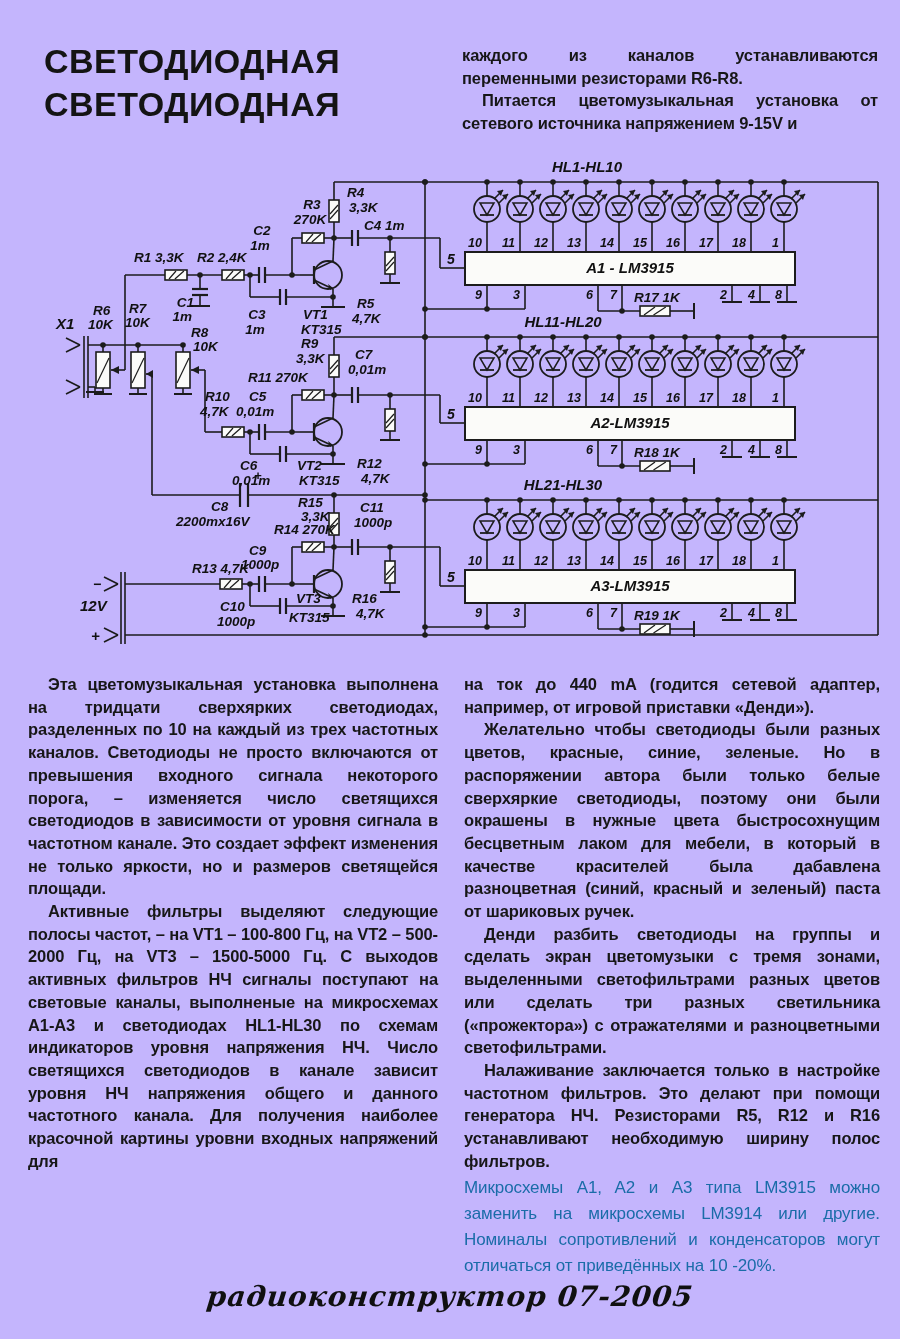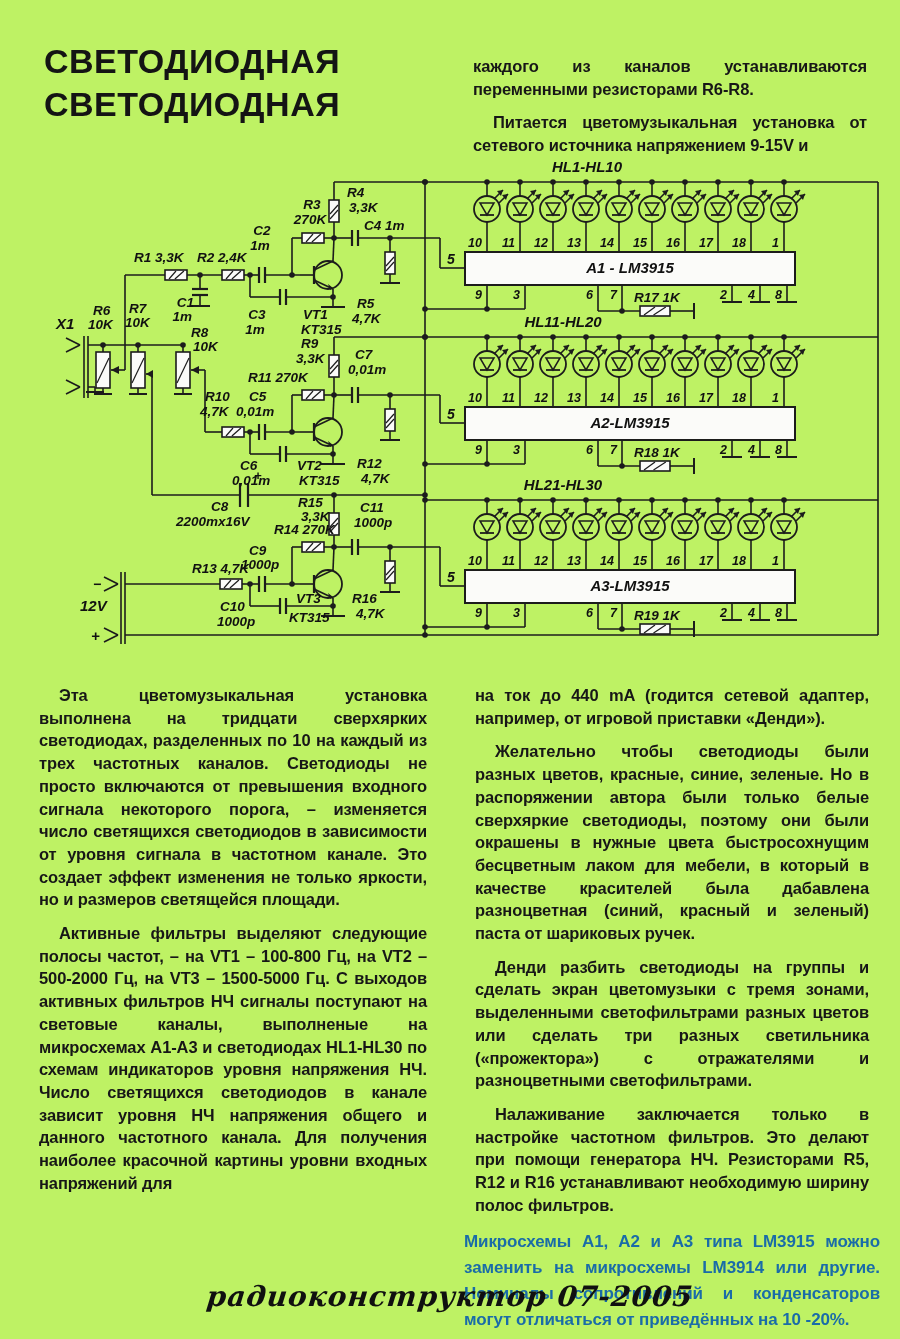--- a/index.html
+++ b/index.html
@@ -1,26 +1,26 @@
 <!DOCTYPE html>
 <html><head>
 <meta charset="utf-8">
 <style>
   html,body{margin:0;padding:0;}
-  .page{position:relative;width:900px;height:1339px;background:#bef264;color:#171717;
+  .page{position:relative;width:900px;height:1339px;background:#c4b5fd;color:#171717;
         font-family:"Liberation Sans",sans-serif;overflow:hidden;}
   .title{position:absolute;left:44px;top:40px;width:400px;font-size:34px;font-weight:bold;
          line-height:43px;letter-spacing:.5px;color:#141414;}
   .col{position:absolute;font-size:16.5px;font-weight:700;line-height:22.7px;letter-spacing:-.1px;}
-  .col p{margin:11px;text-align:justify;}
+  .col p{margin:0;text-align:justify;}
   .col p.ind{text-indent:20px;}
   #intro-col{left:462px;top:44px;width:416px;}
   #left-col{left:28px;top:673px;width:410px;}
   #right-col{left:464px;top:673px;width:416px;}
-  .note{margin-top:13px;font-size:17px;line-height:26px;font-weight:700;text-align:justify;}
+  .note{margin-top:3px;font-size:17px;line-height:26px;font-weight:400;text-align:justify;}
   .footer{position:absolute;left:0;top:1280px;width:900px;text-align:center;
           font-family:"DejaVu Serif",serif;font-style:italic;font-weight:bold;font-size:28px;
           letter-spacing:1px;transform:skewX(-6deg);color:#101010;}
   #schematic{position:absolute;left:0;top:152px;}
   #schematic text{font-family:"Liberation Sans",sans-serif;font-style:italic;font-weight:bold;fill:#111;}
 </style>
 </head>
 <body>
 
 <div class="page">

